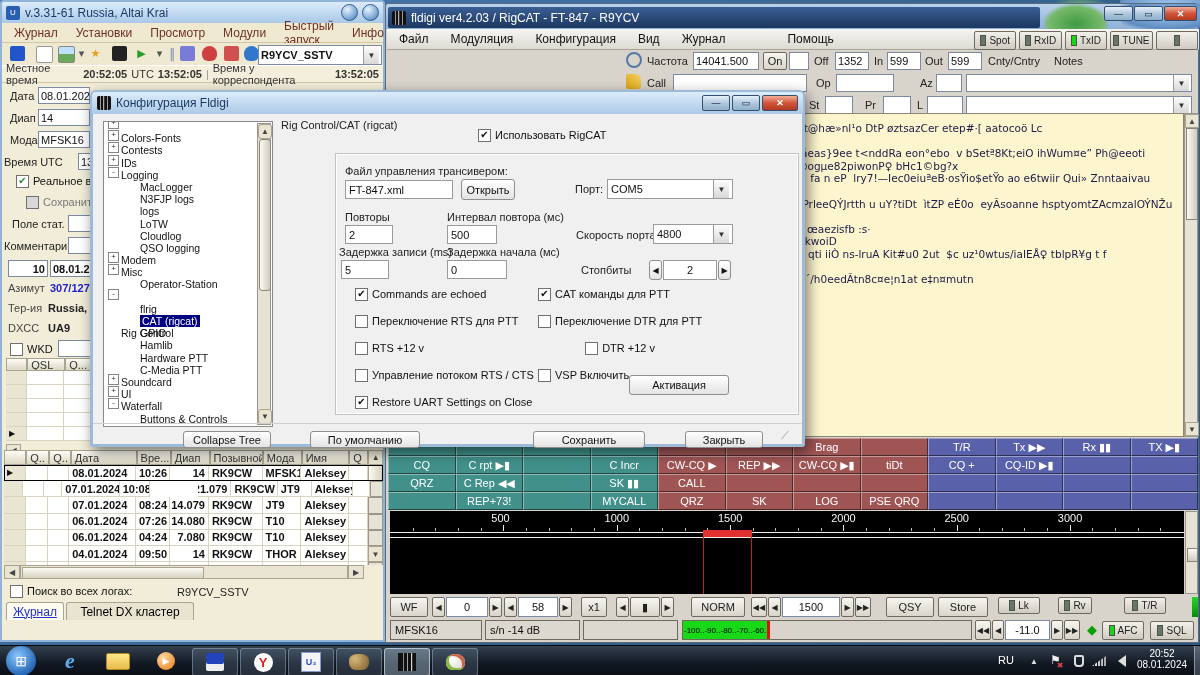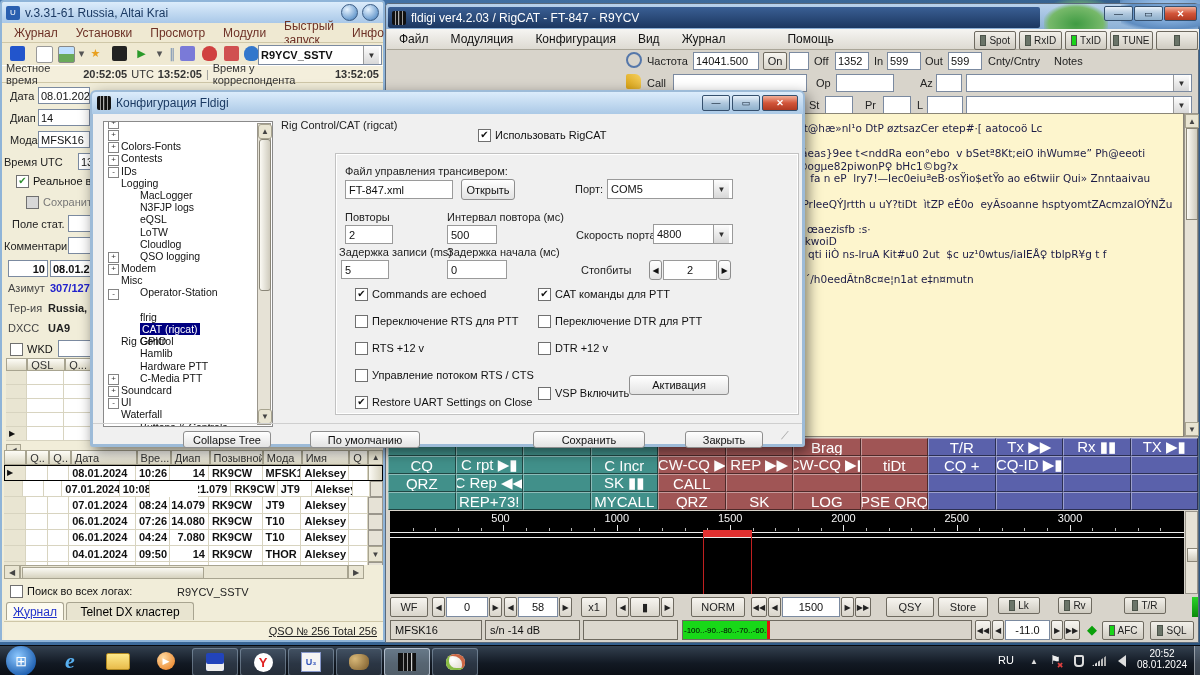--- a/index.html
+++ b/index.html
@@ -65,40 +65,40 @@
   .lite{width:4px;height:9px;background:#6a7468;border:1px solid #4c544a}
   .lite.on{background:#19d419}
   #freq-panel{left:4px;top:46px;width:232px;height:44px;background:#fff;border:1px solid #9a968c;
       display:flex;align-items:center;justify-content:flex-end;padding:0 4px}
   #freq-panel .d{font-size:37px;font-weight:bold;color:#101010;letter-spacing:1px;font-family:"DejaVu Sans",sans-serif}
   #rx-pane{left:4px;top:109px;width:794px;height:324px;background:#fdf5cd;border:1px solid #8a8678}
   #rx-pane pre{position:absolute;left:406px;top:8px;margin:0;font-family:"DejaVu Sans",sans-serif;
       font-size:10.5px;line-height:12.6px;color:#1c1c46;white-space:pre}
   .vscroll{background:#e6e2d6;border:1px solid #9a968c}
   .mc{border:1px solid rgba(0,0,0,.5);border-top-color:rgba(255,255,255,.4);border-left-color:rgba(255,255,255,.4);
-      color:#fff;font-size:15px;display:flex;align-items:center;justify-content:center;white-space:nowrap;overflow:hidden}
+      color:#fff;font-size:11px;display:flex;align-items:center;justify-content:center;white-space:nowrap;overflow:hidden}
   .g0{background:#41908a}.g1{background:#a05555}.g2{background:#5a61ab}
   #wf{left:4px;top:507px;width:794px;height:83px;background:#000}
   .wf-lab{position:absolute;top:1px;font-size:11px;color:#f5f5f5}
   .wf-tick{position:absolute;top:14px;width:1px;height:6px;background:#e8e8e8}
   .wf-tick.minor{top:17px;height:3px;background:#b8b8b8}
   #wf-dline{position:absolute;left:0;top:21px;width:100%;height:4px;border-top:1px solid #eee;border-bottom:1px solid #eee}
   .statbox{background:#dcd8cf;border:1px solid #6e6a60;font-size:11px;color:#111;display:flex;align-items:center;padding:0 4px;white-space:nowrap;overflow:hidden}
   .scale-txt{font-size:8px;color:#000;line-height:19px;white-space:nowrap;overflow:hidden;letter-spacing:0}
   
   #dialog{left:90px;top:90px;width:715px;height:357px;background:#f0f0f0;border:3px solid #9dbbd8;
       border-radius:6px 6px 3px 3px;box-shadow:3px 5px 14px rgba(0,0,0,.5)}
   #dlg-title{left:-1px;top:-1px;width:711px;height:22px;background:linear-gradient(#dcecfb,#abc9e6);
       border-radius:4px 4px 0 0;display:flex;align-items:center;gap:5px;padding:0 5px}
   #dlg-title .t{font-size:12px;color:#1b3a63}
   #dlg-tree{left:10px;top:28px;width:170px;height:306px;background:#fff;border:1px solid #8a8a8a;overflow:hidden}
   .tree-row{position:relative;height:12.2px;font-size:10.5px;color:#111;white-space:nowrap}
   .tree-box{position:absolute;left:4px;top:2px;width:9px;height:9px;border:1px solid #848484;background:#fff;
       font-size:8px;line-height:7px;text-align:center;color:#333}
-  .tree-lbl{position:absolute;top:12px;line-height:12.2px}
+  .tree-lbl{position:absolute;top:4px;line-height:12.2px}
   .tree-row.sel .tree-lbl{background:#000080;color:#fff;padding:0 2px}
   .appicon{width:14px;height:14px;border-radius:2px;flex:0 0 auto}
   .fldigi-ic{background:#111 linear-gradient(90deg,#111 20%,#eee 22%,#111 30%,#111 45%,#eee 47%,#111 55%,#111 70%,#eee 72%,#111 80%)}
   
   #taskbar{left:0;top:645px;width:1200px;height:30px;background:linear-gradient(#33404f,#121923 60%,#0b0f16);border-top:1px solid #06080c}
   .tb-btn{position:absolute;top:2px;width:44px;height:26px;border-radius:3px;display:flex;align-items:center;justify-content:center}
   .tb-btn.running{background:rgba(160,190,220,.18);border:1px solid rgba(200,220,240,.35)}
   .tb-btn.active{background:rgba(200,225,245,.38);border:1px solid rgba(230,240,255,.6)}
   .tray-txt{font-size:11px;color:#fff}
 </style>
@@ -358,23 +358,20 @@
     <span class="bx"></span>
       <span>Поиск во всех логах:</span>
   </div>
   <div class="abs lbl" style="left:175px;top:584px">R9YCV_SSTV</div>
 
   <div class="abs tab" style="left:4px;top:600px;width:58px;height:18px;background:#fdfbf0">
     <span style="color:#2233cc;text-decoration:underline">Журнал</span>
   </div>
   <div class="abs tab" style="left:64px;top:600px;width:128px;height:18px;background:#e8e4d0">
     <span>Telnet DX кластер</span>
-  </div>
-  <div class="abs" style="left:2px;top:619px;width:379px;height:19px;background:#f4f0dc;border-top:1px solid #cfc7a8">
-    <span class="lbl" style="position:absolute;right:6px;top:3px;text-decoration:underline">QSO № 256 Total 256</span>
   </div>
 </div>
 
 <div id="fldigi" class="abs">
   <div id="fl-titlebar" class="abs">
     <div class="abs blob-green"></div>
     <div class="abs blob-blue"></div>
     <div id="fl-navy" class="abs">
       <div class="appicon fldigi-ic"></div>
       <div class="t">fldigi ver4.2.03 / RigCAT - FT-847 - R9YCV</div>
@@ -697,21 +694,21 @@
           <div class="tree-box">-</div>
           <div class="tree-lbl" style="left: 17px;">Logging</div>
         </div>
         <div class="tree-row">
           <div class="tree-lbl" style="left: 36px;">MacLogger</div>
         </div>
         <div class="tree-row">
           <div class="tree-lbl" style="left: 36px;">N3FJP logs</div>
         </div>
         <div class="tree-row">
-          <div class="tree-lbl" style="left: 36px;">eQSL</div>
+          <div class="tree-lbl" style="left: 36px;">logs</div>
         </div>
         <div class="tree-row">
           <div class="tree-lbl" style="left: 36px;">LoTW</div>
         </div>
         <div class="tree-row">
           <div class="tree-lbl" style="left: 36px;">Cloudlog</div>
         </div>
         <div class="tree-row">
           <div class="tree-lbl" style="left: 36px;">QSO logging</div>
         </div>
@@ -848,21 +845,21 @@
     </div>
   <div id="dlg-checks-b" class="abs" style="left:445px;top:195px">
       <div class="ck" style="margin-bottom: 14px;">
         <div class="bx">✔</div>
         <div>CAT команды для PTT</div>
       </div>
       <div class="ck" style="margin-bottom: 14px;">
         <div class="bx"></div>
         <div>Переключение DTR для PTT</div>
       </div>
-      <div class="ck" style="margin-bottom: 32px;">
+      <div class="ck" style="margin-bottom: 14px; justify-content: center;">
         <div class="bx"></div>
         <div>DTR +12 v</div>
       </div>
       <div class="ck" style="margin-bottom: 14px;">
         <div class="bx"></div>
         <div>VSP Включить</div>
       </div>
     </div>
   <div class="abs dbtn" style="left:536px;top:282px;width:100px;height:20px">
       <span>Активация</span>

